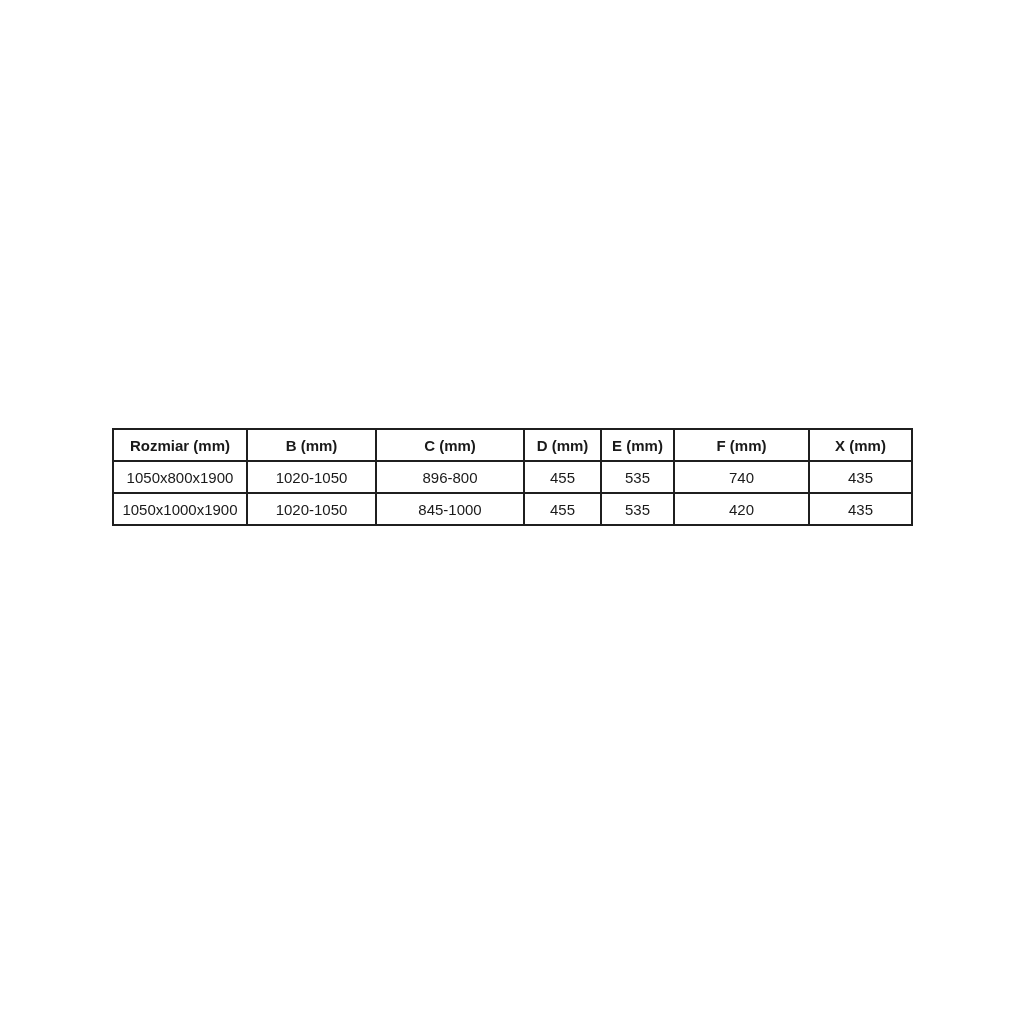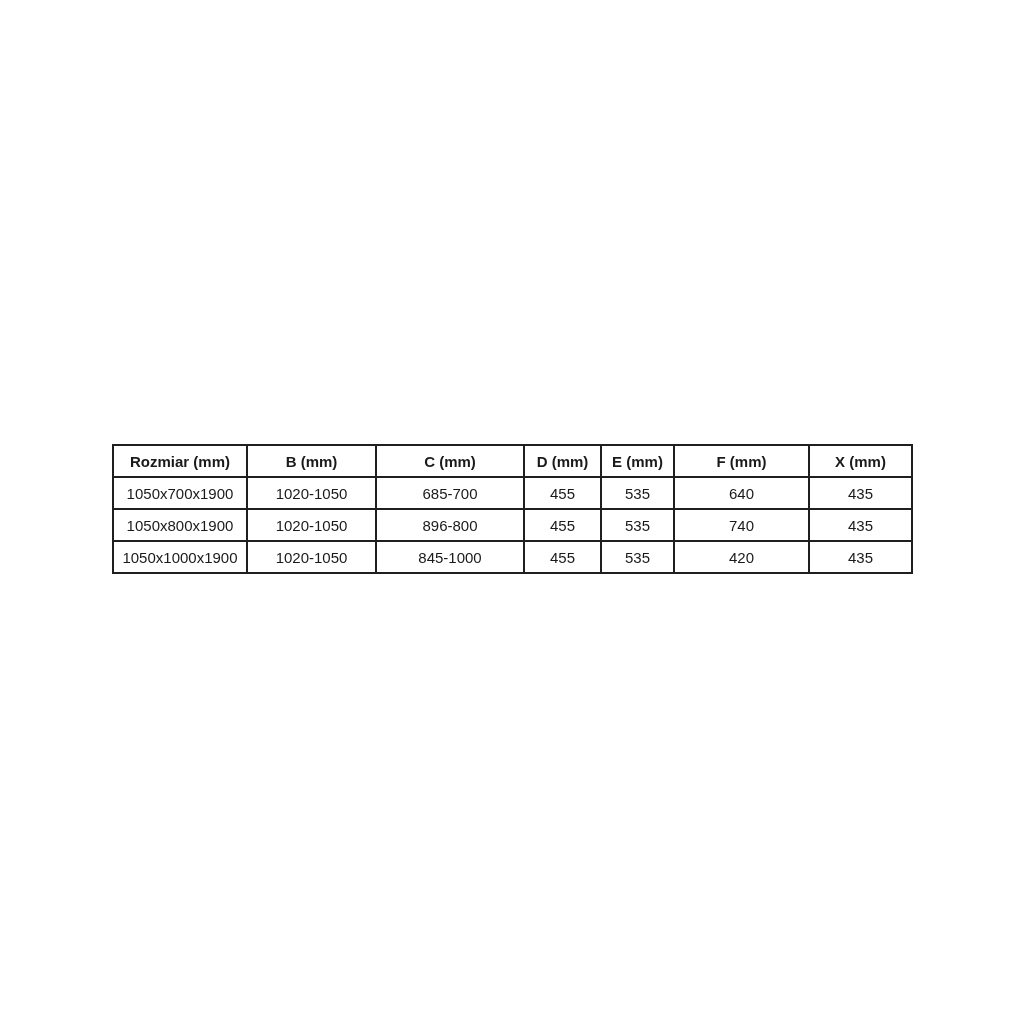--- a/index.html
+++ b/index.html
@@ -11,21 +11,21 @@
     position: relative;
     width: 1024px;
     height: 1024px;
     background: #ffffff;
     overflow: hidden;
     font-family: "Liberation Sans", sans-serif;
   }
   table.spec-table {
     position: absolute;
     left: 112px;
-    top: 444px;
+    top: 428px;
     border-collapse: collapse;
     table-layout: fixed;
     width: 799px;
   }
   .spec-table col.c1 { width: 134px; }
   .spec-table col.c2 { width: 129px; }
   .spec-table col.c3 { width: 148px; }
   .spec-table col.c4 { width: 77px;  }
   .spec-table col.c5 { width: 73px;  }
   .spec-table col.c6 { width: 135px; }
@@ -70,29 +70,20 @@
         <th>B (mm)</th>
         <th>C (mm)</th>
         <th>D (mm)</th>
         <th>E (mm)</th>
         <th>F (mm)</th>
         <th>X (mm)</th>
       </tr>
     </thead>
     <tbody>
       <tr>
-        <td>1050x700x1900</td>
-        <td>1020-1050</td>
-        <td>685-700</td>
-        <td>455</td>
-        <td>535</td>
-        <td>640</td>
-        <td>435</td>
-      </tr>
-      <tr>
         <td>1050x800x1900</td>
         <td>1020-1050</td>
         <td>896-800</td>
         <td>455</td>
         <td>535</td>
         <td>740</td>
         <td>435</td>
       </tr>
       <tr>
         <td>1050x1000x1900</td>

